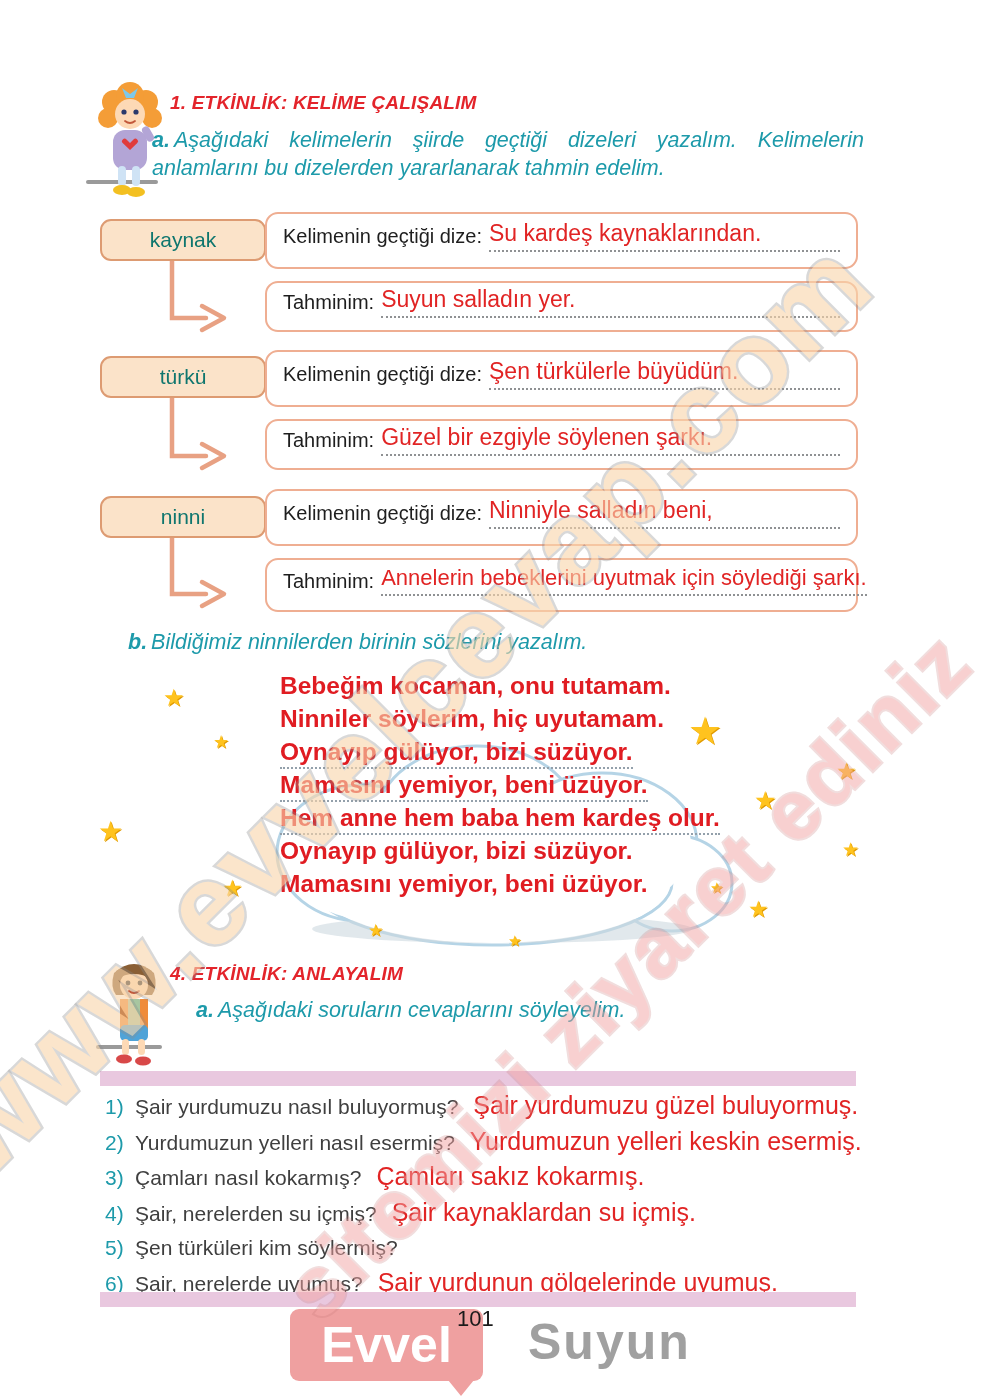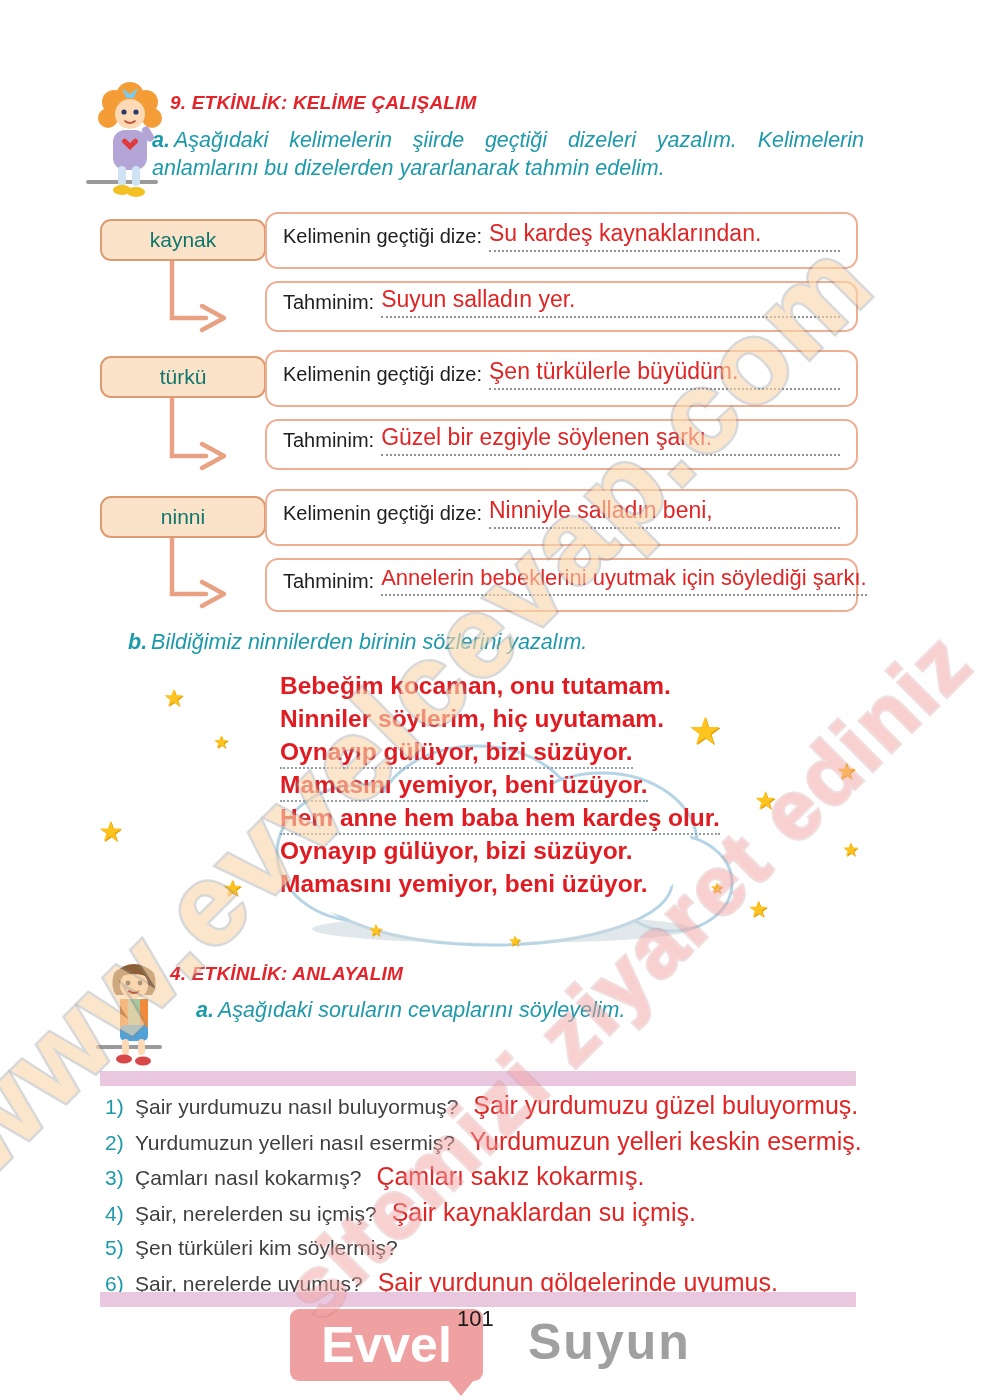--- a/index.html
+++ b/index.html
@@ -127,21 +127,21 @@
     <path d="M41 41 Q46 45 51 41" stroke="#c2583a" stroke-width="1.8" fill="none" stroke-linecap="round"></path>
     <rect x="29" y="50" width="34" height="40" rx="12" fill="#b3a5d6"></rect>
     <path d="M46 66 l3.5 -3.5 a2.6 2.6 0 0 1 3.8 3.6 l-7.3 7 l-7.3 -7 a2.6 2.6 0 0 1 3.8 -3.6 z" fill="#e03b3b" transform="translate(0,-3)"></path>
     <rect x="60" y="46" width="8" height="16" rx="4" fill="#b3a5d6" transform="rotate(-30 64 54)"></rect>
     <rect x="34" y="86" width="8" height="20" rx="4" fill="#cfe3f5"></rect>
     <rect x="48" y="86" width="8" height="20" rx="4" fill="#cfe3f5"></rect>
     <ellipse cx="38" cy="110" rx="9" ry="5" fill="#f3c021"></ellipse>
     <ellipse cx="52" cy="112" rx="9" ry="5" fill="#f3c021"></ellipse>
   </svg>
 
-  <div class="act-title" style="left:170px;top:92px">9. ETKİNLİK: KELİME ÇALIŞALIM</div>
+  <div class="act-title" style="left:170px;top:92px">1. ETKİNLİK: KELİME ÇALIŞALIM</div>
   <p class="inst" style="left:152px;top:126px;width:712px"><b>a.</b><span>Aşağıdaki kelimelerin şiirde geçtiği dizeleri yazalım. Kelimelerin anlamlarını bu dizelerden yararlanarak tahmin edelim.</span></p>
 
   <div class="wordbox" style="top:219px">
     <span>kaynak</span>
   </div>
   <svg class="arrow" style="top:261px" width="92" height="76" viewBox="0 0 92 76">
     <path d="M22 0 V57 H56" stroke="#e8a183" stroke-width="4.5" fill="none" stroke-linecap="round"></path>
     <path d="M52 45 L74 57 L52 69" stroke="#e8a183" stroke-width="4.5" fill="none" stroke-linecap="round" stroke-linejoin="round"></path>
   </svg>
   <div class="ansbox" style="top:212px;height:57px">

